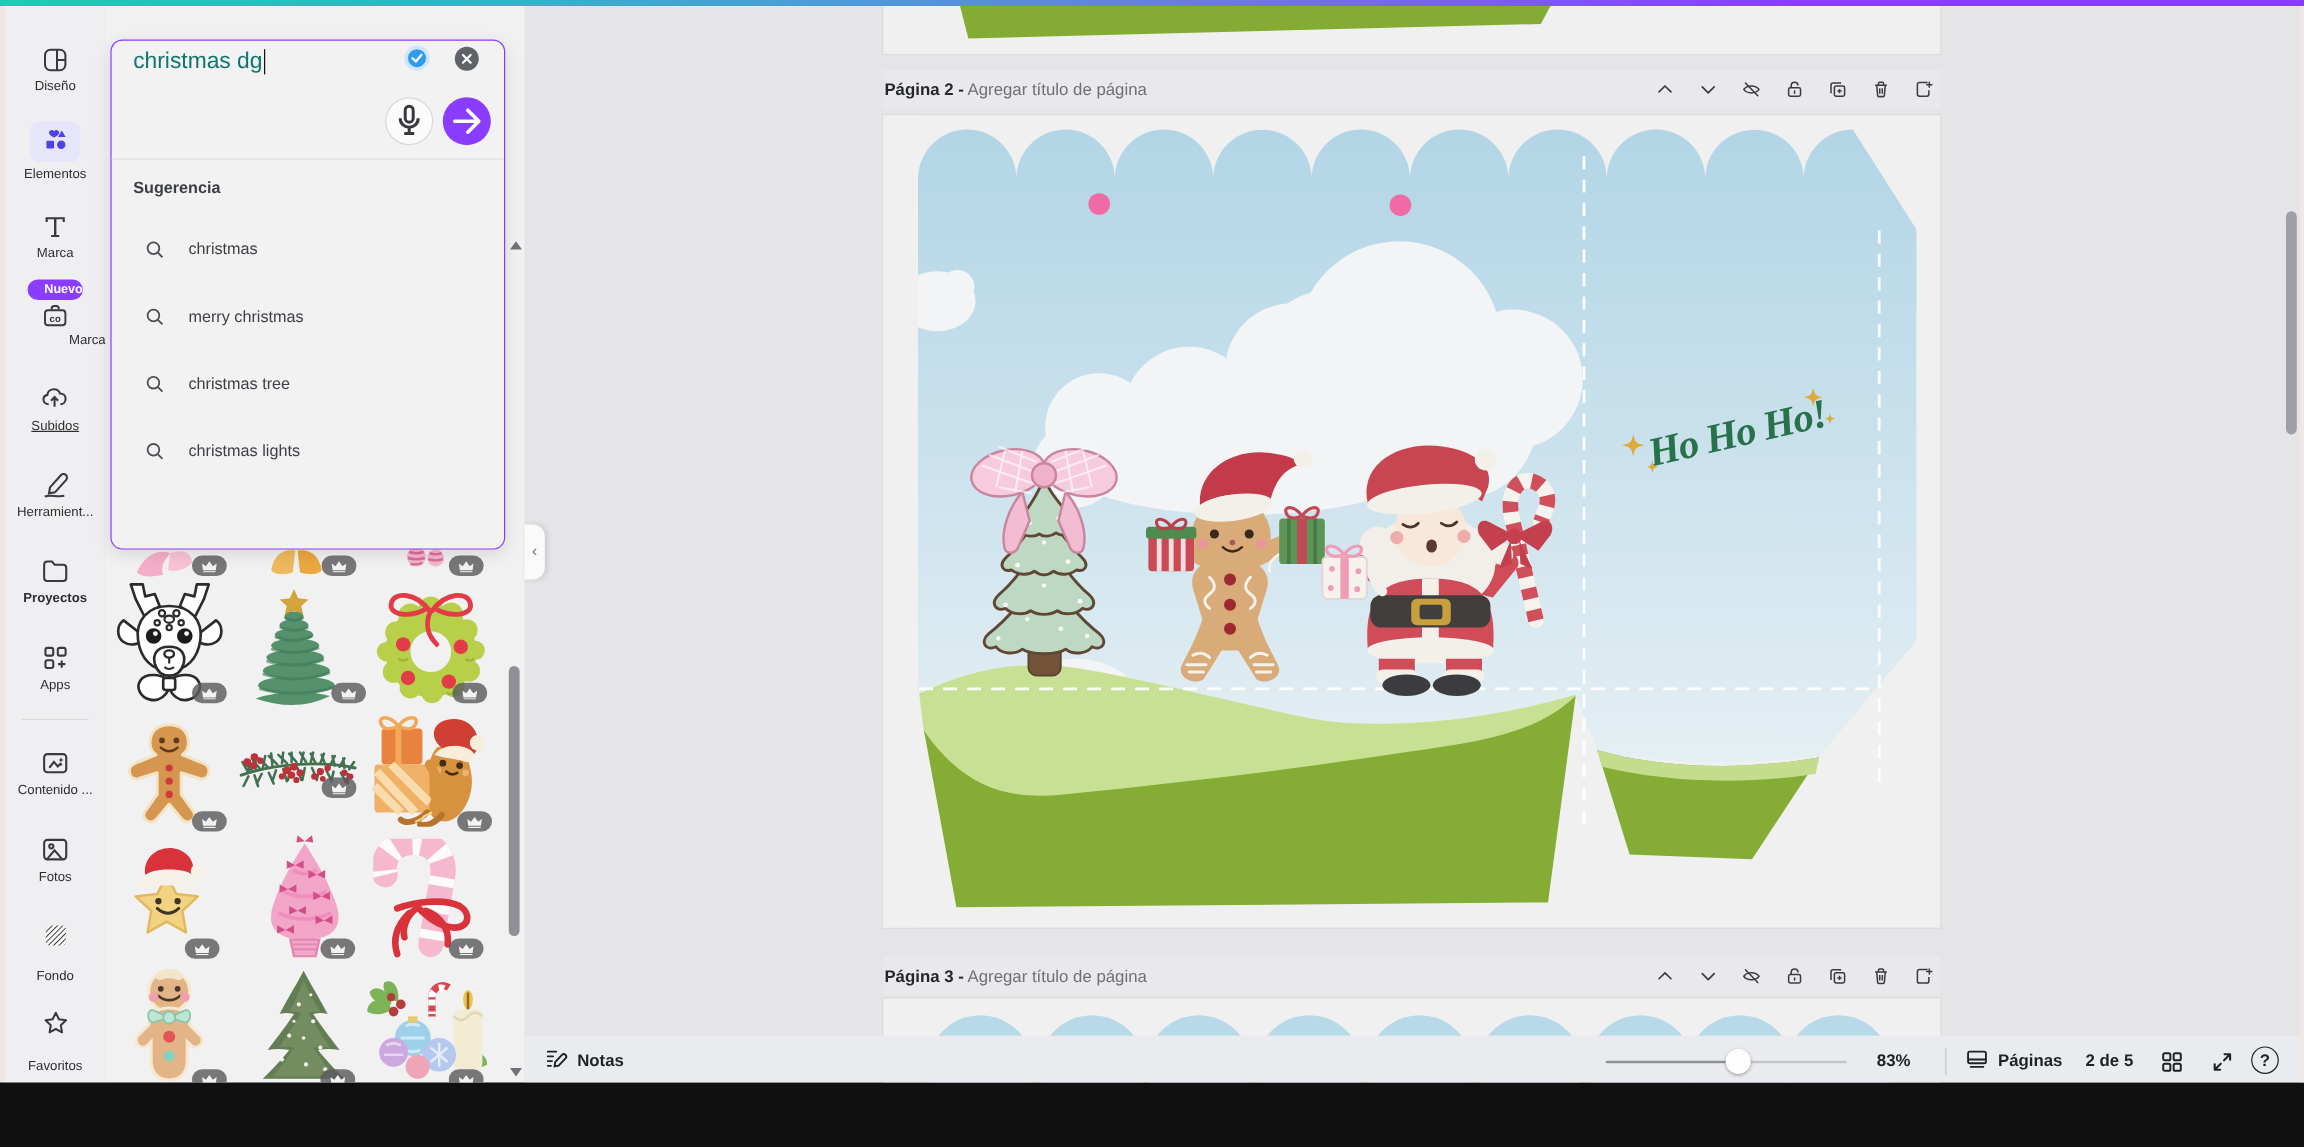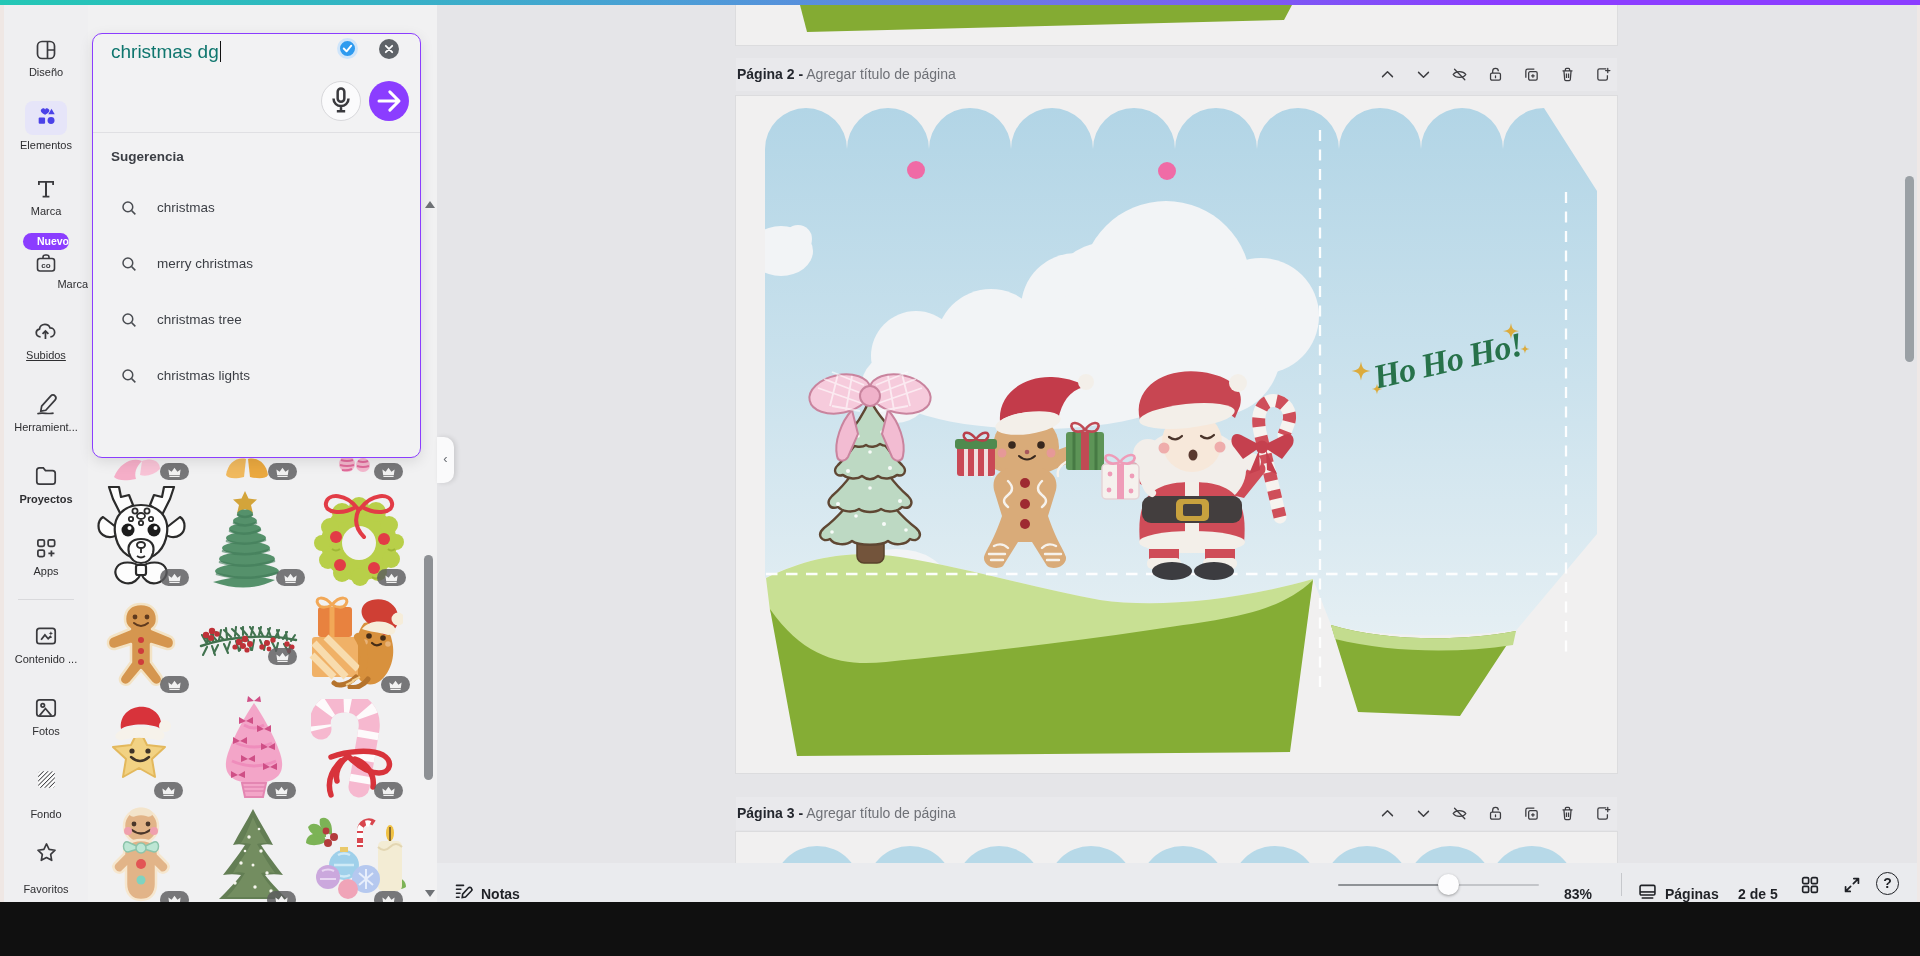--- a/index.html
+++ b/index.html
@@ -14,21 +14,21 @@
   .railitem { position:absolute; width:84px; text-align:center; color:#2e2e31; font-size:11px; }
   .railitem svg { display:block; margin:0 auto 4px auto; }
   .rlabel { display:block; line-height:12px; }
   .page { position:absolute; background:#f1f0f0; box-shadow:0 0 0 1px rgba(0,0,0,0.04); }
   .hdr { position:absolute; left:736px; width:881px; height:33px; background:#e9e9ec; font-size:14px; color:#6e7076; }
   .hdr b { color:#24272e; font-weight:700; }
   .hdrtxt { position:absolute; left:1px; top:8px; }
   .hicons { position:absolute; right:5px; top:8px; display:flex; gap:19px; }
   .hicons svg { display:block; }
   .bottombar { position:absolute; left:437px; top:863px; width:1483px; height:39px; background:#eaebee; z-index:40; }
-  .bb { position:absolute; top:0; height:39px; display:flex; align-items:flex-end; color:#1f2126; font-size:14px; font-weight:700; }
+  .bb { position:absolute; top:0; height:39px; display:flex; align-items:center; color:#1f2126; font-size:14px; font-weight:700; }
   .vthumb { position:absolute; left:1905px; top:176px; width:9px; height:186px; background:#9aa0a5; border-radius:5px; z-index:35; }
   .searchbox { position:absolute; left:92px; top:33px; width:329px; height:425px; background:#f2f2f3; border:1.6px solid #8b3dff; border-radius:10px; z-index:50; box-shadow:0 4px 14px rgba(0,0,0,0.10); }
   .sug { position:absolute; left:18px; font-size:13.5px; color:#45484e; }
   .srow { position:absolute; left:0; width:100%; height:56px; }
   .srow svg { position:absolute; left:27px; top:19px; }
   .srow span { position:absolute; left:64px; top:20px; font-size:13.5px; color:#3c3f45; }
   .sticker { position:absolute; }
   .crown { position:absolute; width:29px; height:17px; background:rgba(92,92,94,0.82); border-radius:9px; z-index:5; display:flex; align-items:center; justify-content:center; }
   .tab { position:absolute; left:437px; top:437px; width:17px; height:46px; background:#fafafb; border-radius:0 10px 10px 0; box-shadow:2px 0 5px rgba(0,0,0,0.12); z-index:32; color:#6b6e74; font-size:13px; line-height:44px; text-align:center; }
 </style>

